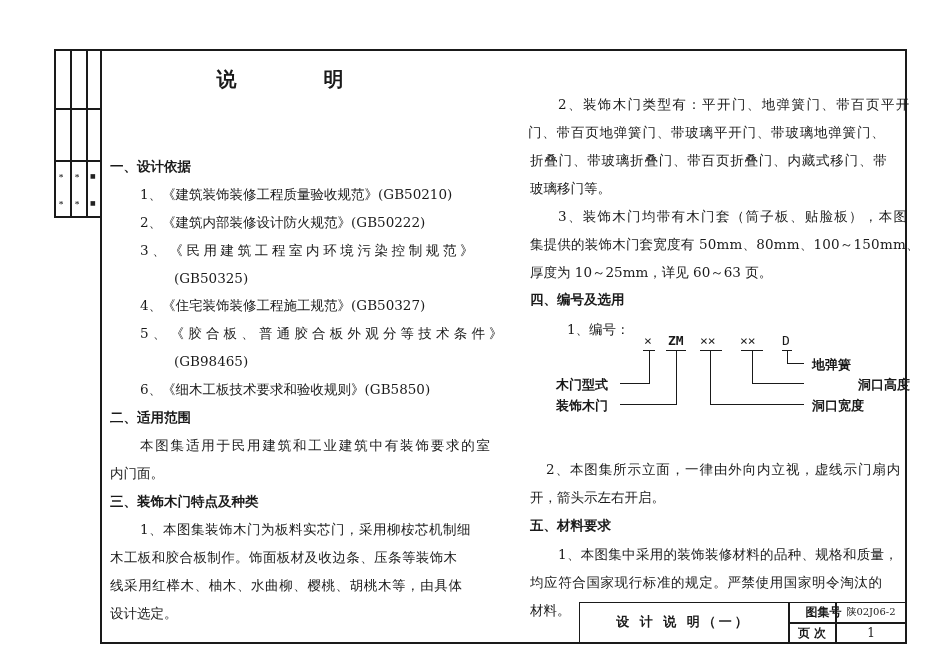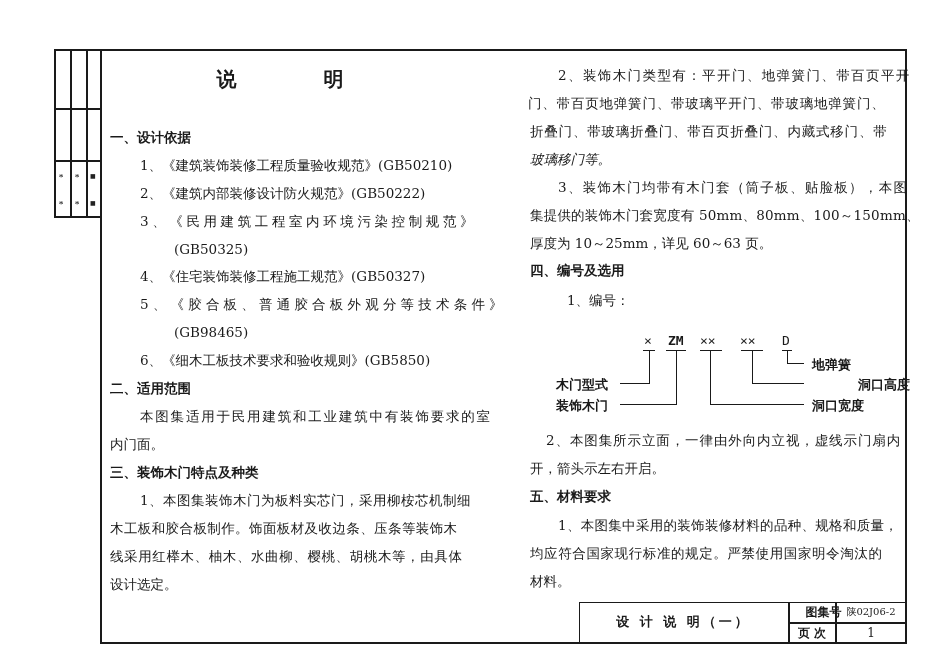--- a/index.html
+++ b/index.html
@@ -2,21 +2,21 @@
 <html><head>
   <meta charset="utf-8">
   <style>
     html, body { margin:0; padding:0; background:#ffffff; }
     body { width:950px; height:649px; position:relative; overflow:hidden;
       font-family:"DejaVu Serif","Liberation Serif",serif; color:#1a1a1a; }
     .line { position:absolute; background:#1a1a1a; }
     .mark { position:absolute; font-size:8px; line-height:8px; color:#222; font-weight:bold; }
     .title { position:absolute; left:100px; width:400px; top:66px; text-align:center;
       font-size:20px; font-weight:bold; font-family:"DejaVu Sans",sans-serif; letter-spacing:40px; }
-    .txt { position:absolute; font-size:13.5px; white-space:nowrap; line-height:18px; }
+    .txt { position:absolute; font-size:13.5px; white-space:nowrap; line-height:18px;margin-top:29px; }
     .head { font-family:Liberation Serif, serif; font-weight:bold; font-size:13.5px; }
     .diag-lbl { position:absolute; font-family:"DejaVu Sans",sans-serif; font-weight:bold; font-size:13px; white-space:nowrap; }
     .code { position:absolute; font-family:"DejaVu Sans Mono",monospace; font-size:13px; white-space:nowrap; }
     .tb { position:absolute; border:1.5px solid #1a1a1a; box-sizing:border-box; }
     .tbc { position:absolute; box-sizing:border-box; display:flex; align-items:center; justify-content:center; font-size:12px; }
   </style>
 </head>
 <body>
 
 <div class="line" style="left:54px;top:49px;width:852px;height:1.5px;"></div>
@@ -57,21 +57,21 @@
 
 <div class="txt head" style="left:110px;top:464px;">三、装饰木门特点及种类</div>
 <div class="txt" style="left:140px;top:491px;letter-spacing:0.5px;">1、本图集装饰木门为板料实芯门，采用柳桉芯机制细</div>
 <div class="txt" style="left:110px;top:519px;letter-spacing:0.4px;">木工板和胶合板制作。饰面板材及收边条、压条等装饰木</div>
 <div class="txt" style="left:110px;top:547px;letter-spacing:0.6px;">线采用红榉木、柚木、水曲柳、樱桃、胡桃木等，由具体</div>
 <div class="txt" style="left:110px;top:575px;">设计选定。</div>
 
 <div class="txt" style="left:558px;top:66px;letter-spacing:1.4px;">2、装饰木门类型有：平开门、地弹簧门、带百页平开</div>
 <div class="txt" style="left:528px;top:94px;letter-spacing:0.8px;">门、带百页地弹簧门、带玻璃平开门、带玻璃地弹簧门、</div>
 <div class="txt" style="left:530px;top:122px;letter-spacing:0.8px;">折叠门、带玻璃折叠门、带百页折叠门、内藏式移门、带</div>
-<div class="txt" style="left:530px;top:150px;font-style:italic;">玻璃移门等。</div>
+<div class="txt" style="left:530px;top:150px;">玻璃移门等。</div>
 <div class="txt" style="left:558px;top:178px;letter-spacing:1.3px;">3、装饰木门均带有木门套（筒子板、贴脸板），本图</div>
 <div class="txt" style="left:530px;top:206px;letter-spacing:0.2px;">集提供的装饰木门套宽度有 50mm、80mm、100～150mm、</div>
 <div class="txt" style="left:530px;top:234px;">厚度为 10～25mm，详见 60～63 页。</div>
 
 <div class="txt head" style="left:530px;top:262px;">四、编号及选用</div>
 <div class="txt" style="left:567px;top:291px;text-align:center;">1、编号：</div>
 
 <div>
   <span class="code" style="left:644px;top:333px;">×</span>
   <span class="code" style="left:668px;top:333px;font-weight:bold;">ZM</span>

